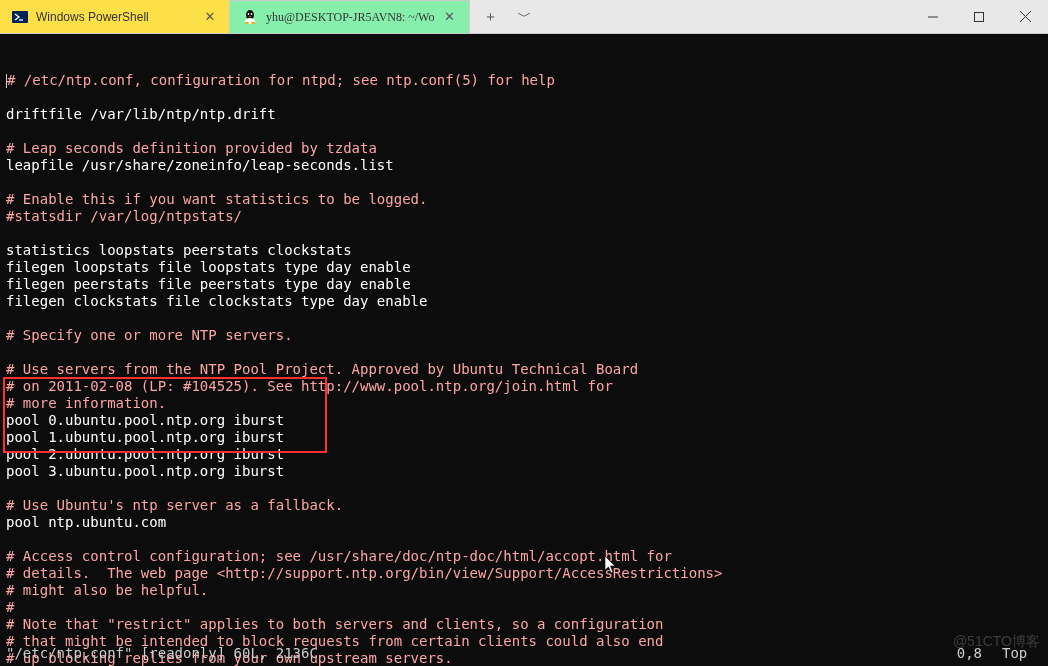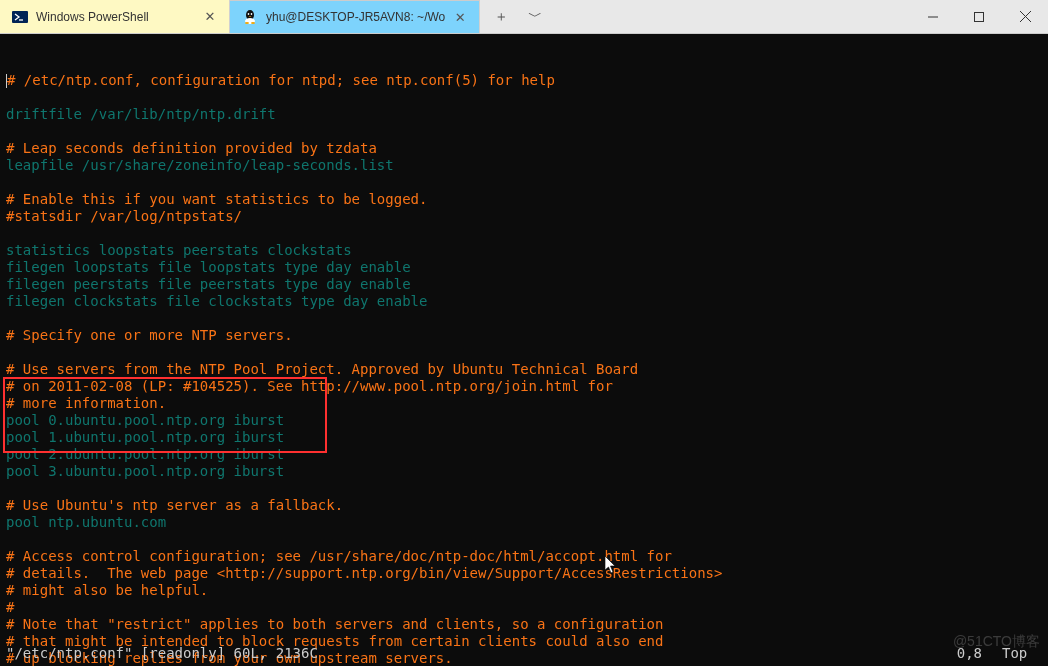--- a/index.html
+++ b/index.html
@@ -27,26 +27,27 @@
   .tab {
     display: flex;
     align-items: center;
     gap: 8px;
     padding: 0 12px;
     font-family: "Segoe UI", sans-serif;
     font-size: 12px;
     color: #333;
     min-width: 230px;
     border-right: 1px solid #d0d0d0;
-    background: #fef9c3;
+    background: #fde047;
     position: relative;
   }
   .tab.active {
-    background: #7dd3fc;
+    background: #86efac;
     border-top: 1px solid #ccc;
+    font-family: Liberation Serif, serif;
   }
   .tab .tab-icon { width: 16px; height: 16px; display: flex; align-items: center; justify-content: center; }
   .tab .tab-title { flex: 1; white-space: nowrap; overflow: hidden; text-overflow: ellipsis; }
   .tab .tab-close { width: 14px; height: 14px; display:flex; align-items:center; justify-content:center; color:#555; font-size:13px; }
   .tab-actions {
     display: flex;
     align-items: center;
     gap: 4px;
     padding: 0 6px;
   }
@@ -75,22 +76,22 @@
     background: #0c0c0c;
     color: #cccccc;
     padding: 4px 6px;
     line-height: 17px;
     white-space: pre;
     font-family: Consolas, monospace;
     font-size: 14px;
     height: calc(666px - 34px);
     position: relative;
   }
-  .comment { color: #f97316; }
-  .plain { color: #0f766e; }
+  .comment { color: #fca5a5; }
+  .plain { color: #ffffff; }
   .highlight-box {
     position: absolute;
     border: 2px solid #ff3030;
     left: 3px;
     top: 343px;
     width: 324px;
     height: 76px;
     pointer-events: none;
   }
   .statusline {

